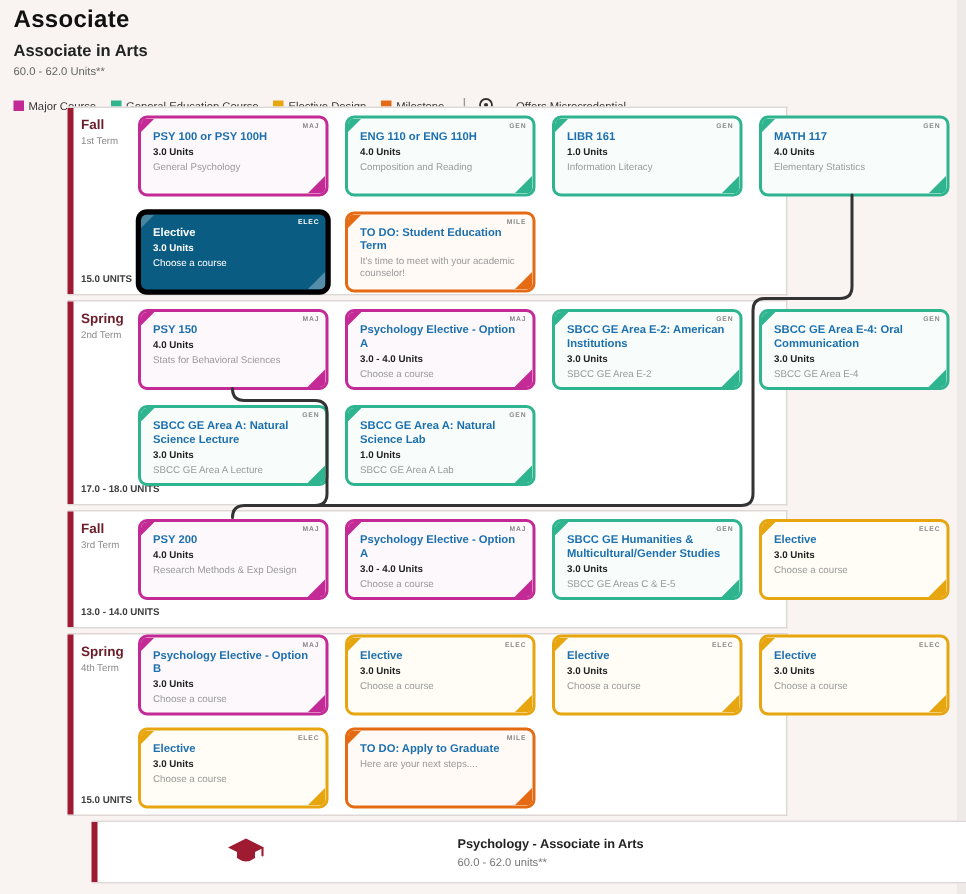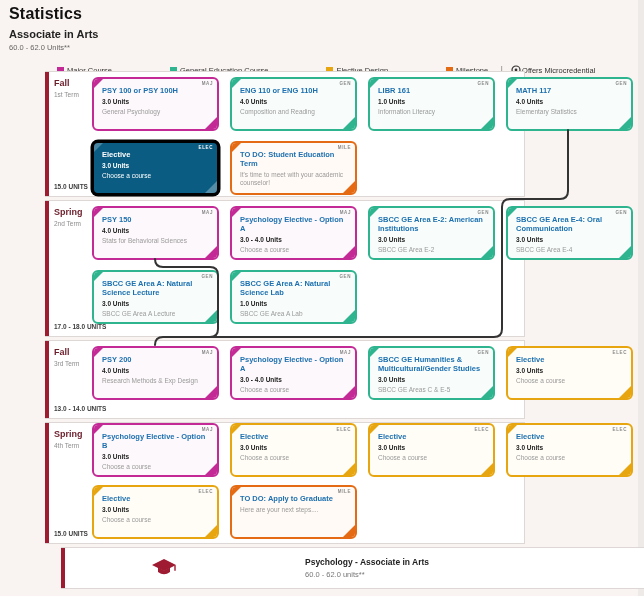--- a/index.html
+++ b/index.html
@@ -11,24 +11,24 @@
     overflow:hidden;
   }
   .page { position:relative; width:644px; height:596px; background:linear-gradient(90deg,#f9f4f1 0 638px,#edeae8 638px); }
 
   
   header { padding:5px 0 0 9px; }
   h1 { font-size:16px; font-weight:bold; color:#111; letter-spacing:.2px; }
   .sub { font-size:11px; font-weight:bold; color:#222; margin-top:5px; }
   .tunits { font-size:7.5px; color:#666; margin-top:3px; }
   .legend { display:flex; align-items:center; margin-top:12px; font-size:7.5px; color:#333; }
-  .lg-item { display:flex; align-items:center; margin-right:10px;margin-left:48px; }
+  .lg-item { display:flex; align-items:center; margin-right:10px; }
   .lg-swatch { width:7px; height:7px; margin-right:3px; display:inline-block; }
   .lg-sep { color:#999; margin:0 8px 0 2px; font-size:11px; }
-  .micro { display:flex; align-items:center; gap:1px; }
+  .micro { display:flex; align-items:center; gap:15px; }
   .micro svg { display:block; }
 
   
   #terms { position:absolute; left:45px; top:71px; width:480px; }
   .term {
     background:#fff; border:1px solid #ddd8d5; border-left:none;
     display:flex; position:relative; margin-bottom:3px;
   }
   .rail { width:4px; background:#9e1b32; flex:0 0 4px; }
   .labelcol { width:43px; flex:0 0 43px; position:relative; padding:6px 0 0 5px; }
@@ -90,21 +90,21 @@
   .award-text { margin-left:128px; }
   .award-title { font-size:8.5px; font-weight:bold; color:#222; }
   .award-units { font-size:7.5px; color:#777; margin-top:3px; }
 </style>
 </head>
 <body>
 
 <div class="page">
 
   <header>
-    <h1>Statistics</h1>
+    <h1>Associate</h1>
     <div class="sub">Associate in Arts</div>
     <div class="tunits">60.0 - 62.0 Units**</div>
     <div class="legend">
       <span id="legend-items" style="display:flex;align-items:center;">
           <span class="lg-item">
             <span class="lg-swatch" style="background: rgb(195, 42, 150);"></span>
             <span>Major Course</span>
           </span>
           <span class="lg-item">
             <span class="lg-swatch" style="background: rgb(46, 180, 142);"></span>

